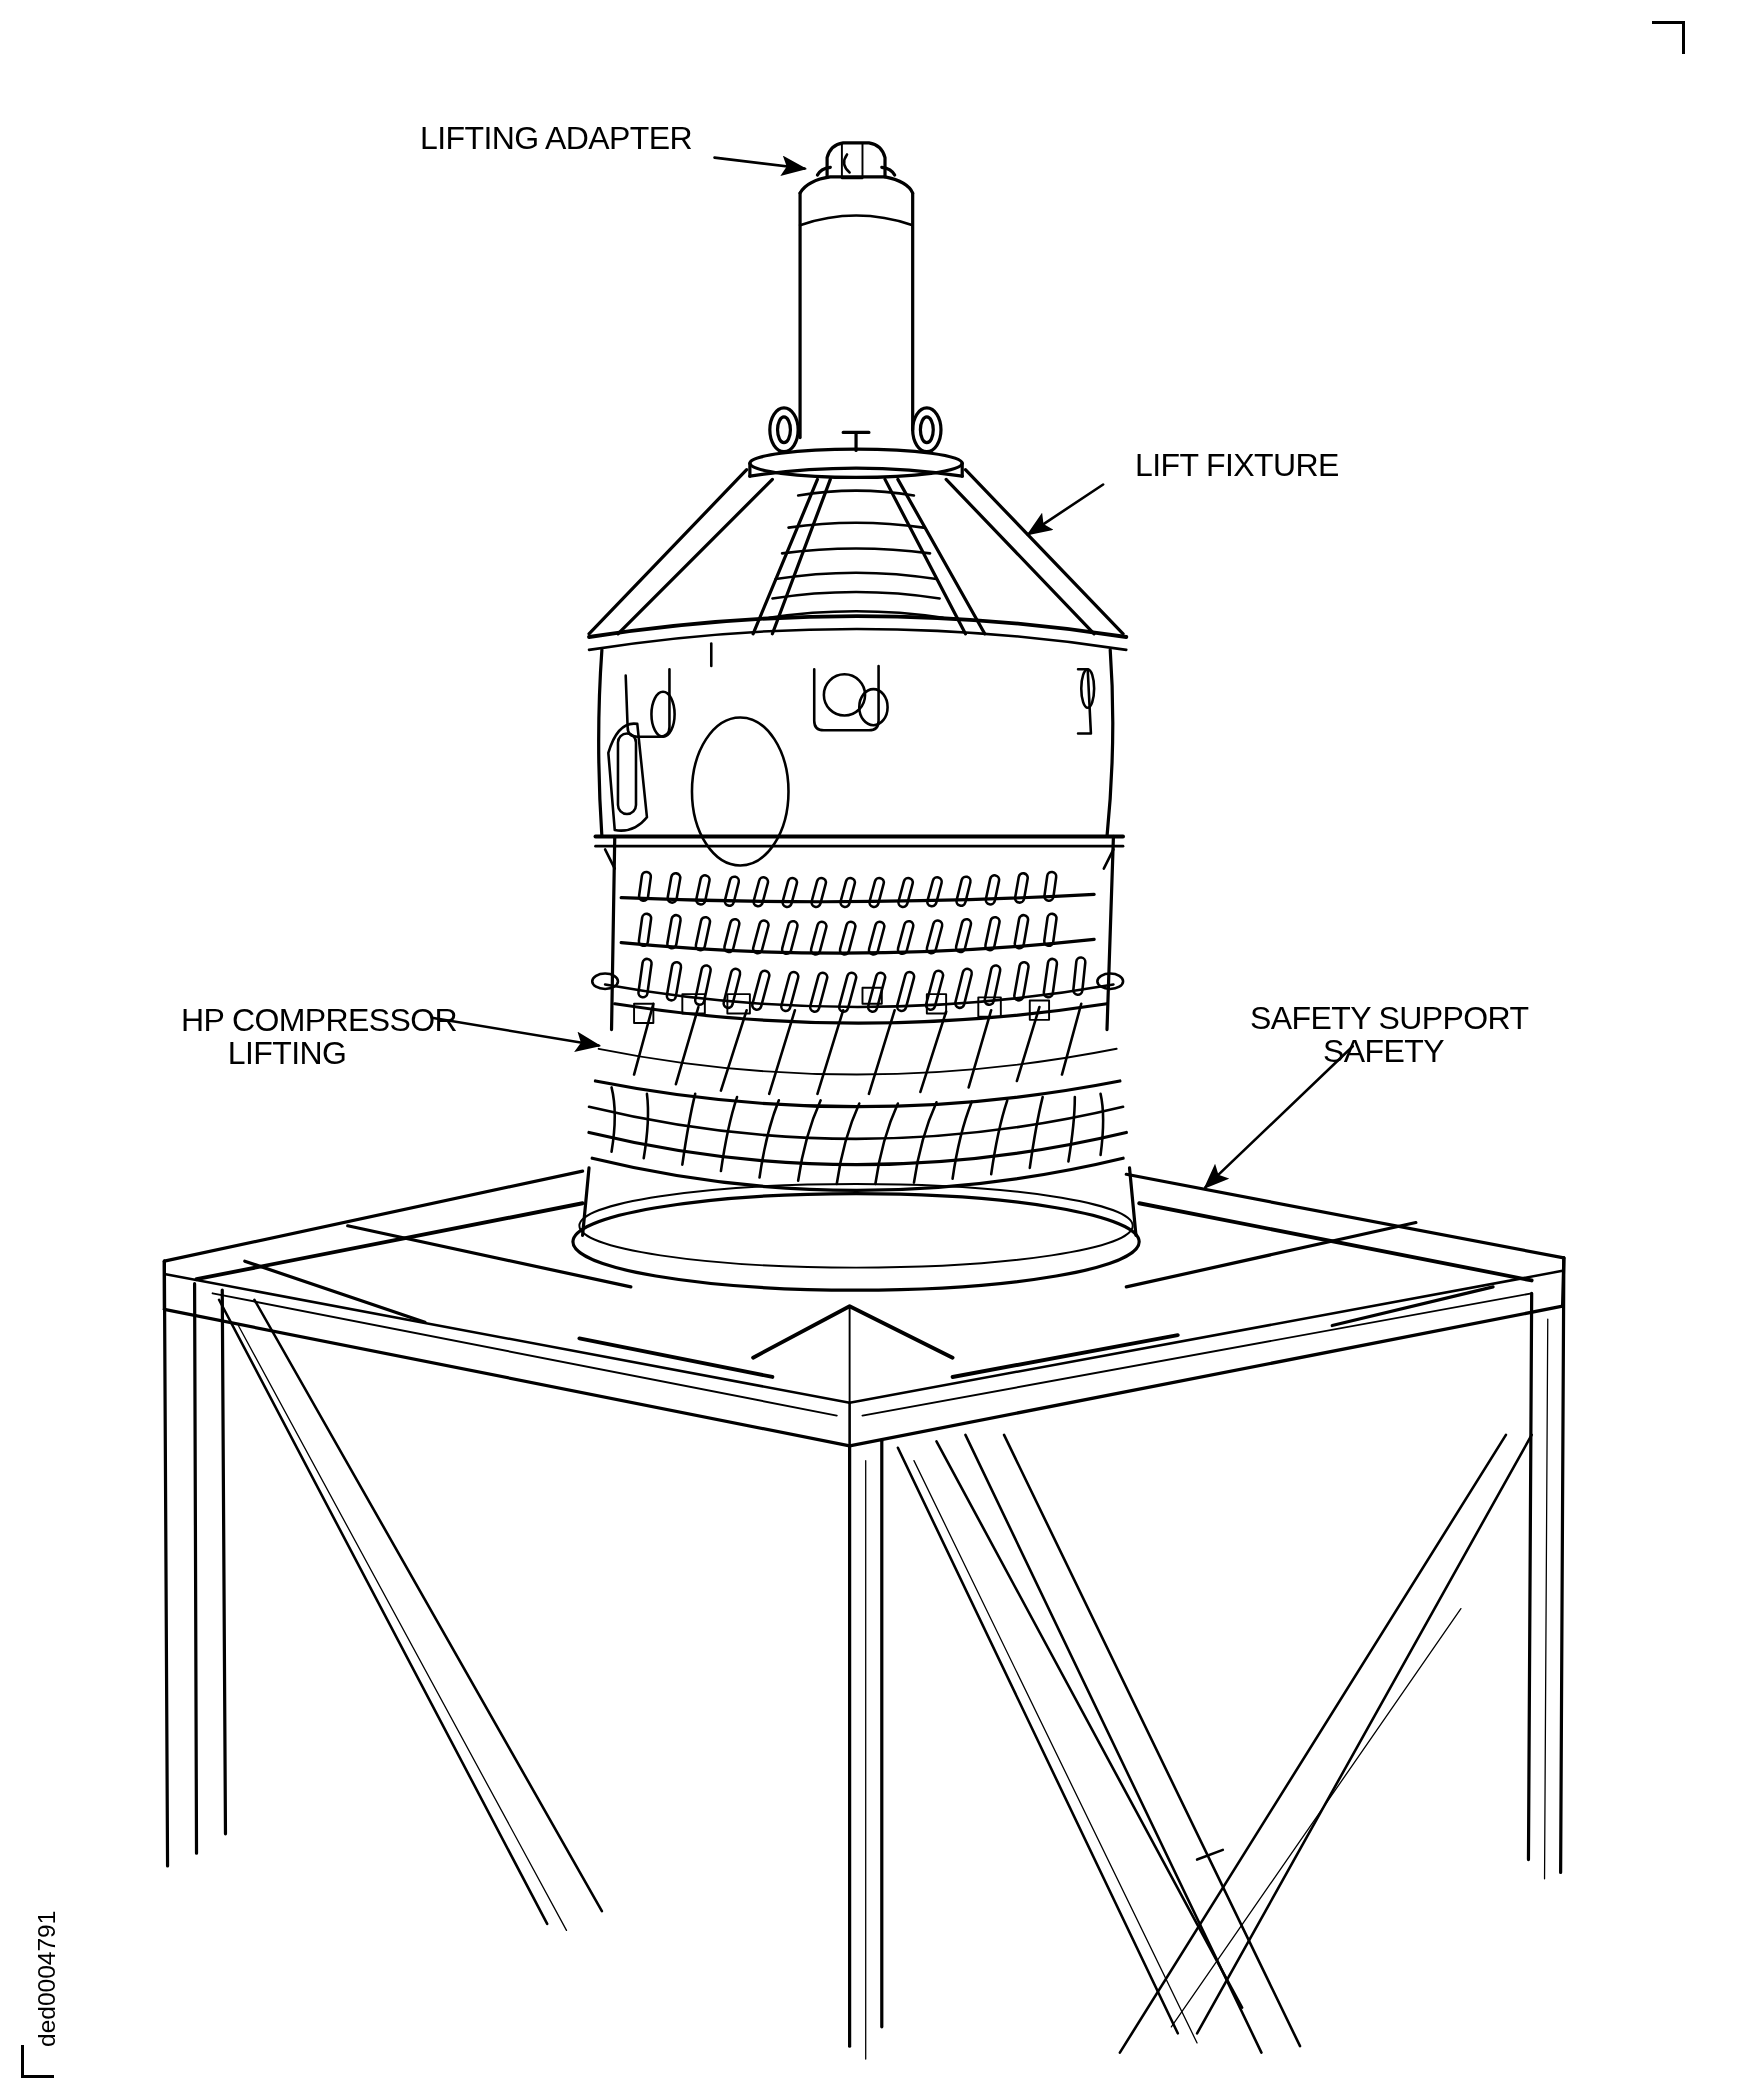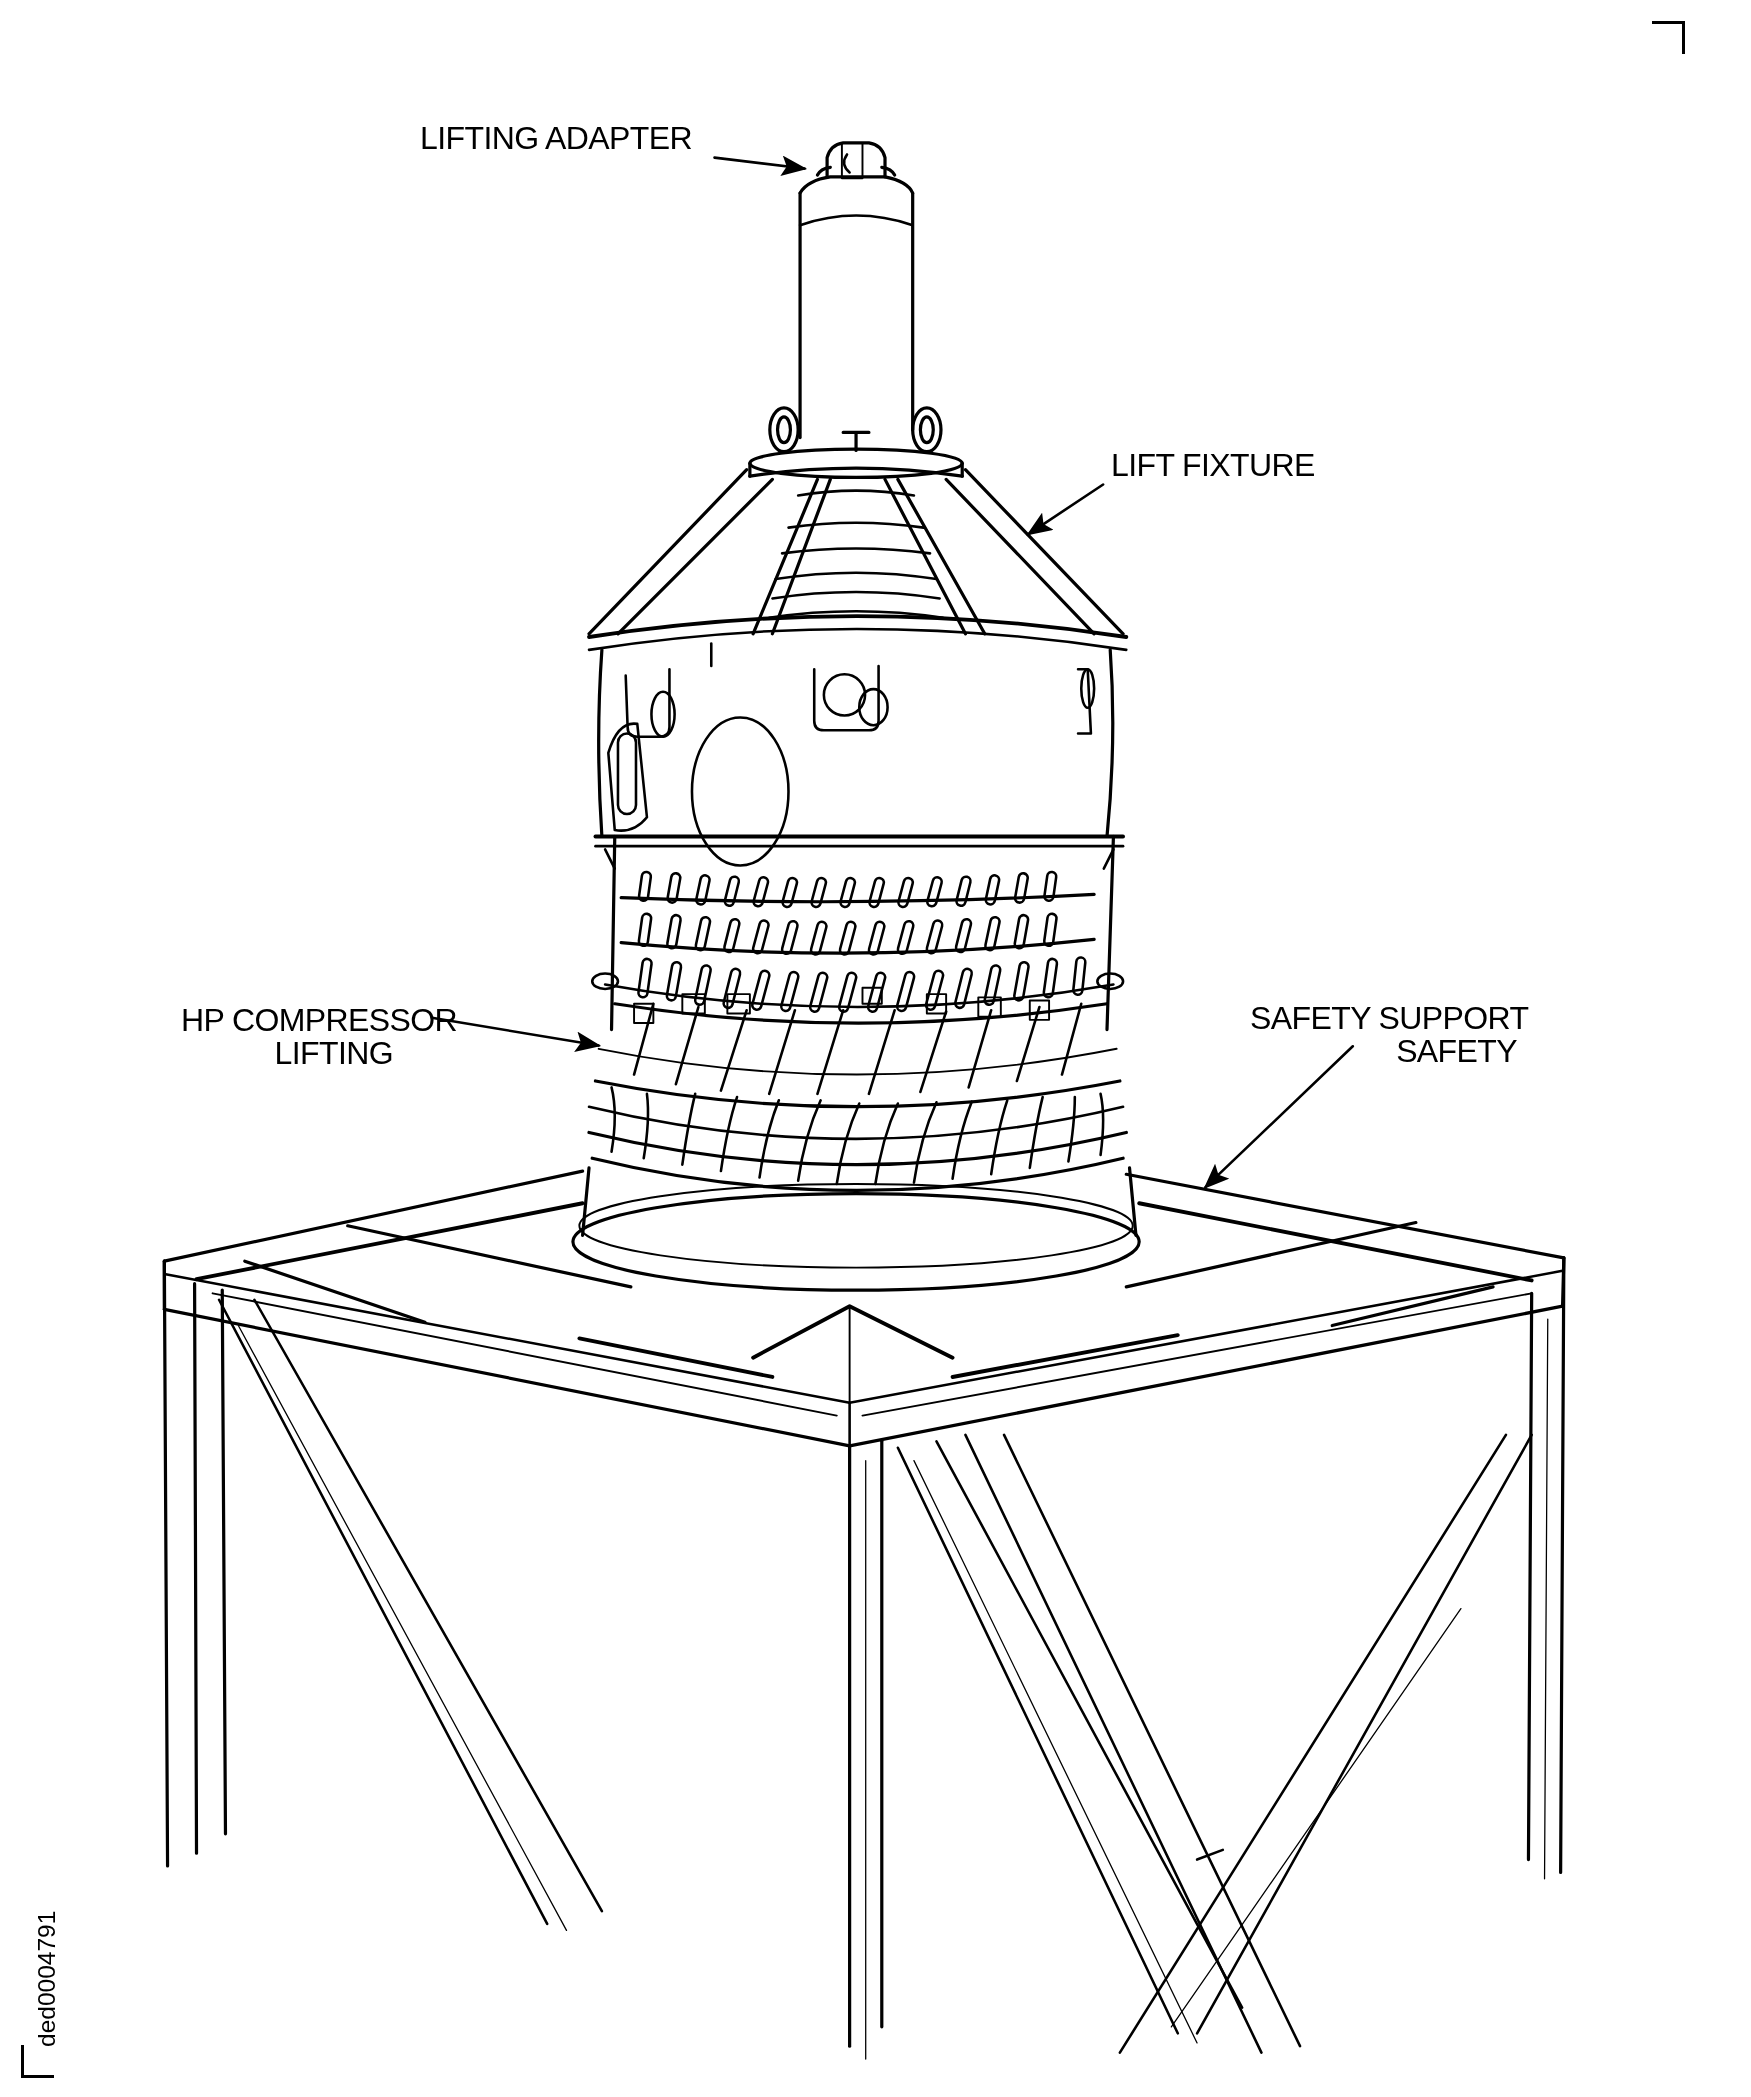--- a/index.html
+++ b/index.html
@@ -1,18 +1,18 @@
 <!DOCTYPE html>
 <html style="font-size:10.3px"><head>
 <meta charset="utf-8">
 <style>
   html, body { margin: 0; padding: 0; background: #ffffff; }
   body { width: 1752px; height: 2097px; position: relative; overflow: hidden; font-family: "Liberation Sans", sans-serif; }
   #art { position: absolute; left: 0; top: 0; width: 1752px; height: 2097px; }
-  .label { position: absolute; color: #000; font-family: "Liberation Sans", sans-serif; font-size: 32px; line-height: 33px; letter-spacing: -0.6px; white-space: nowrap; text-align: right; }
+  .label { position: absolute; color: #000; font-family: "Liberation Sans", sans-serif; font-size: 32px; line-height: 33px; letter-spacing: -0.6px; white-space: nowrap; text-align: center; }
   .fig-id { position: absolute; font-family: "Liberation Sans", sans-serif; font-size: 24.5px; color: #000; transform-origin: left top; transform: rotate(-90deg); white-space: nowrap; }
   .corner-tr { position: absolute; left: 1652px; top: 20.6px; width: 30px; height: 30px; border-top: 3.2px solid #000; border-right: 3.2px solid #000; }
   .corner-bl { position: absolute; left: 21px; top: 2045px; width: 30px; height: 30px; border-left: 3.2px solid #000; border-bottom: 3.2px solid #000; }
 </style>
 </head>
 <body>
 
 <svg id="art" viewBox="0 0 2722 3259" xmlns="http://www.w3.org/2000/svg" fill="none" stroke="#000" stroke-linecap="round" stroke-linejoin="round">
   <defs>
     <marker id="arrowhead" markerWidth="10" markerHeight="8" refX="9" refY="4" orient="auto" markerUnits="strokeWidth">
@@ -260,21 +260,21 @@
     <line x1="1110" y1="245" x2="1250" y2="262" marker-end="url(#arrowhead)"></line>
     <line x1="1714" y1="753" x2="1598" y2="830" marker-end="url(#arrowhead)"></line>
     <line x1="673" y1="1582" x2="930" y2="1625" marker-end="url(#arrowhead)"></line>
     <line x1="2102" y1="1626" x2="1873" y2="1845" marker-end="url(#arrowhead)"></line>
   </g>
 </svg>
 
 <div class="label" style="left:420px; top:122px;">
   <div>LIFTING ADAPTER</div>
 </div>
-<div class="label" style="left:1111px; top:449px;">
+<div class="label" style="left:1135px; top:449px;">
   <div>LIFT FIXTURE</div>
 </div>
 <div class="label" style="left:181px; top:1004px; width:212px;">
   <div>HP COMPRESSOR</div>
   <div>LIFTING</div>
 </div>
 <div class="label" style="left:1250px; top:959px; width:267px;margin-top:43px;">
   <div>SAFETY SUPPORT</div>
   <div>SAFETY</div>
 </div>

